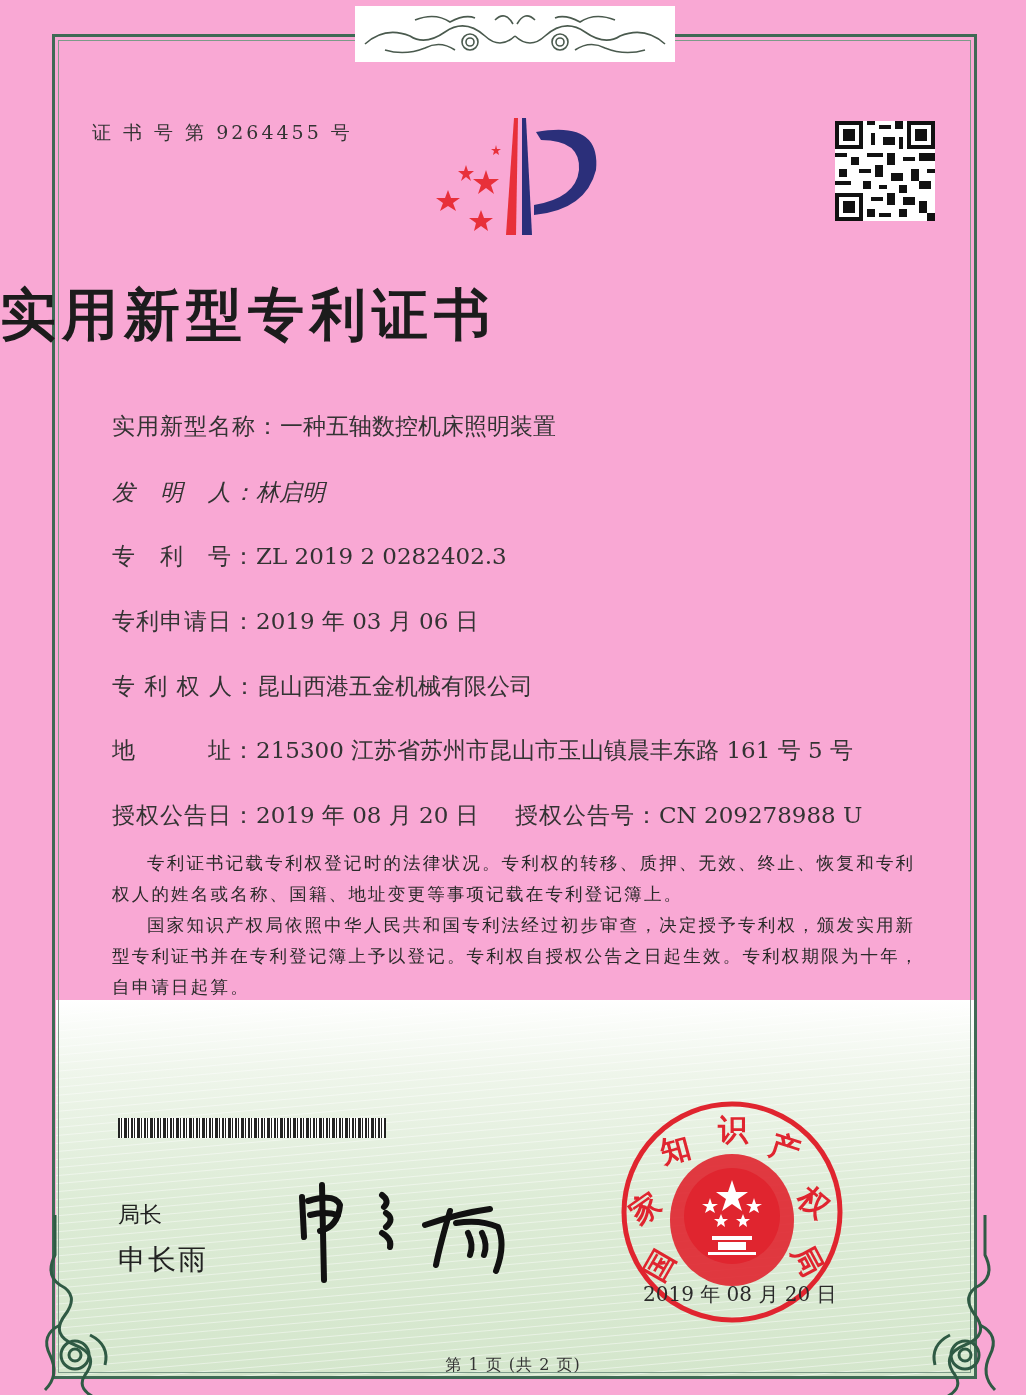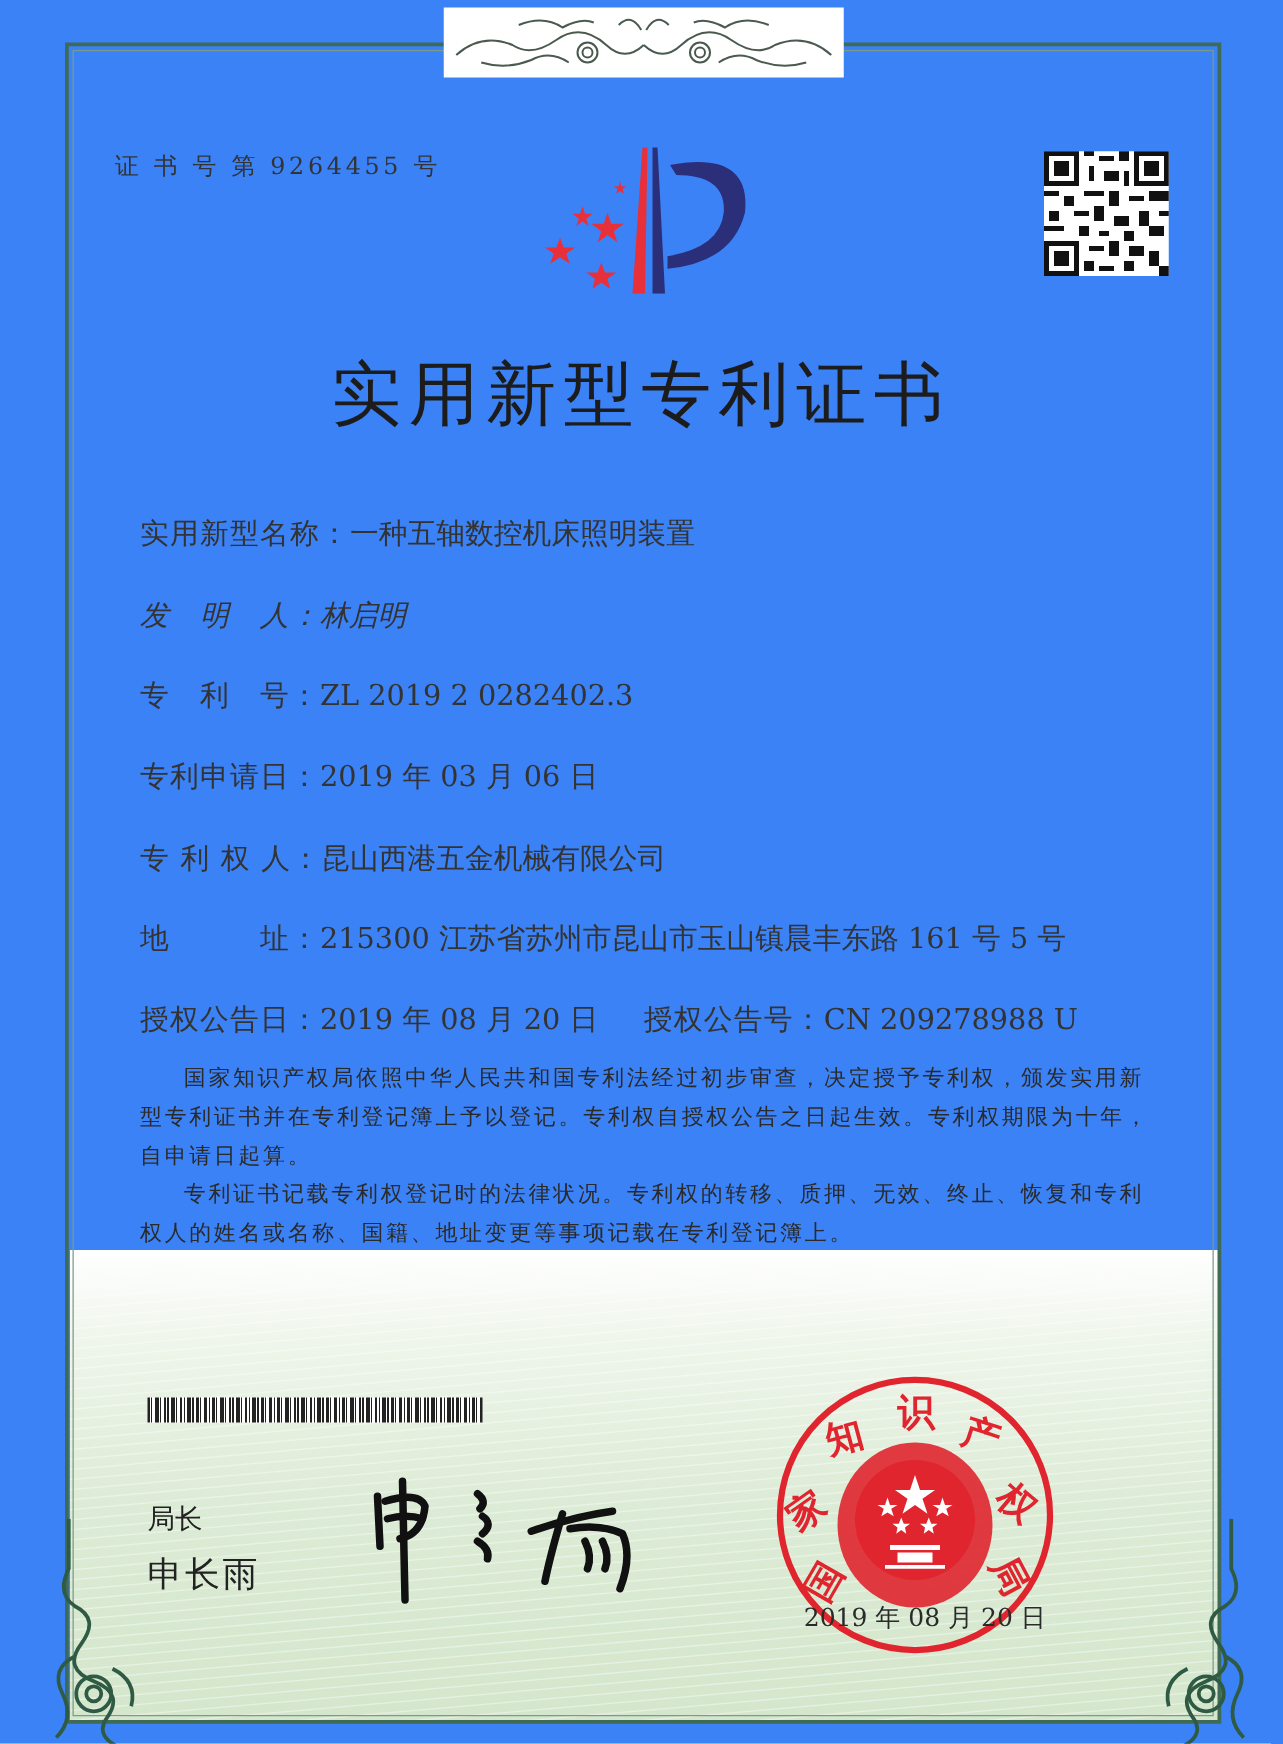--- a/index.html
+++ b/index.html
@@ -1,19 +1,19 @@
 <!DOCTYPE html>
 <html><head>
 <meta charset="utf-8">
 <style>
   * { margin: 0; padding: 0; box-sizing: border-box; }
   html, body { width: 1026px; height: 1395px; background: #ffffff; overflow: hidden; }
   body { position: relative; font-family: "DejaVu Serif", "Liberation Serif", serif; color: #2a2a2a; }
 
-  .page { position: absolute; left: 0; top: 0; width: 1026px; height: 1395px; background: #3b82f6; }
+  .page { position: absolute; left: 0; top: 0; width: 1026px; height: 1395px; background: #f9a8d4; }
 
   
   .bg-wave {
     position: absolute; left: 56px; right: 50px; top: 1000px; bottom: 18px;
     background:
       repeating-linear-gradient(175deg, rgba(255,255,255,0.0) 0px, rgba(255,255,255,0.0) 6px, rgba(255,255,255,0.45) 7px, rgba(255,255,255,0.0) 8px),
       linear-gradient(to bottom, #ffffff 0%, #eef5ea 20%, #dcebd5 55%, #d4e6cc 100%);
   }
 
   
@@ -42,22 +42,22 @@
     position: absolute; left: 92px; top: 120px;
     font-size: 19px; letter-spacing: 3px; color: #333;
   }
 
   .logo { position: absolute; left: 436px; top: 110px; width: 165px; height: 125px; }
   .logo svg { width: 100%; height: 100%; }
 
   .qr { position: absolute; left: 835px; top: 121px; width: 100px; height: 100px; }
 
   .title {
-    position: absolute; left: 0; width: 1026px; top: 278px; text-align: center;
-    font-size: 56px; letter-spacing: 6px; color: #1c1c1c; font-weight: normal;
+    position: absolute; left: 0; width: 1026px; top: 278px; 
+    font-size: 56px; letter-spacing: 6px; color: #1c1c1c; font-weight: bold;
   }
 
   .field {
     position: absolute; left: 112px; font-size: 23px; color: #333; white-space: nowrap;
   }
   .field .lbl { display: inline-block; letter-spacing: 1px; }
   .field .val { display: inline-block; }
 
   .f1 { top: 411px; }
   .f2 { top: 477px; font-style: italic; }
@@ -243,22 +243,22 @@
     <span class="lbl">地　　　址：</span><span class="val">215300 江苏省苏州市昆山市玉山镇晨丰东路 161 号 5 号</span>
   </div>
   <div class="field f7">
     <span class="lbl">授权公告日：</span><span class="val">2019 年 08 月 20 日</span>
   </div>
   <div class="field f7b">
     <span class="lbl">授权公告号：</span><span class="val">CN 209278988 U</span>
   </div>
 
   <div class="body-text">
+    <p>专利证书记载专利权登记时的法律状况。专利权的转移、质押、无效、终止、恢复和专利权人的姓名或名称、国籍、地址变更等事项记载在专利登记簿上。</p>
     <p>国家知识产权局依照中华人民共和国专利法经过初步审查，决定授予专利权，颁发实用新型专利证书并在专利登记簿上予以登记。专利权自授权公告之日起生效。专利权期限为十年，自申请日起算。</p>
-    <p>专利证书记载专利权登记时的法律状况。专利权的转移、质押、无效、终止、恢复和专利权人的姓名或名称、国籍、地址变更等事项记载在专利登记簿上。</p>
   </div>
 
   <div class="barcode"></div>
 
   <div class="director-title">局长</div>
   <div class="director-name">申长雨</div>
 
   <div class="signature">
     <svg viewBox="0 0 240 110">
       <g fill="none" stroke="#111" stroke-width="6" stroke-linecap="round" stroke-linejoin="round">
@@ -299,13 +299,14 @@
         <polygon points="103,116 105,121 110,121 106,124 107,129 103,126 99,129 100,124 96,121 101,121"></polygon>
         <polygon points="125,116 127,121 132,121 128,124 129,129 125,126 121,129 122,124 118,121 123,121"></polygon>
         <rect x="94" y="138" width="40" height="4"></rect>
         <rect x="100" y="144" width="28" height="8"></rect>
         <rect x="90" y="154" width="48" height="3"></rect>
       </g>
     </svg>
   </div>
   <div class="seal-date">2019 年 08 月 20 日</div>
 
+  <div class="page-num">第 1 页 (共 2 页)</div>
 </div>
 
 </body></html>

